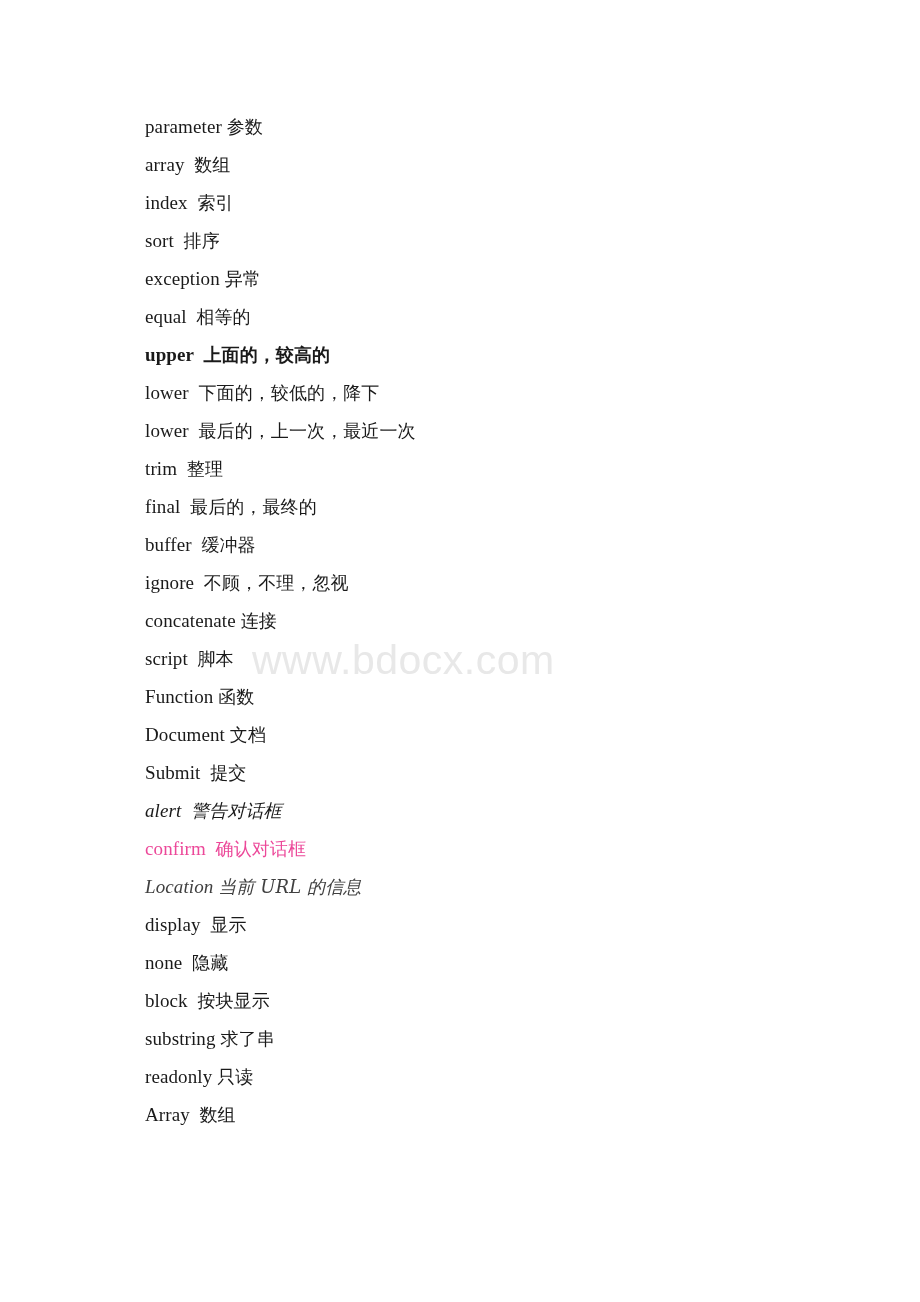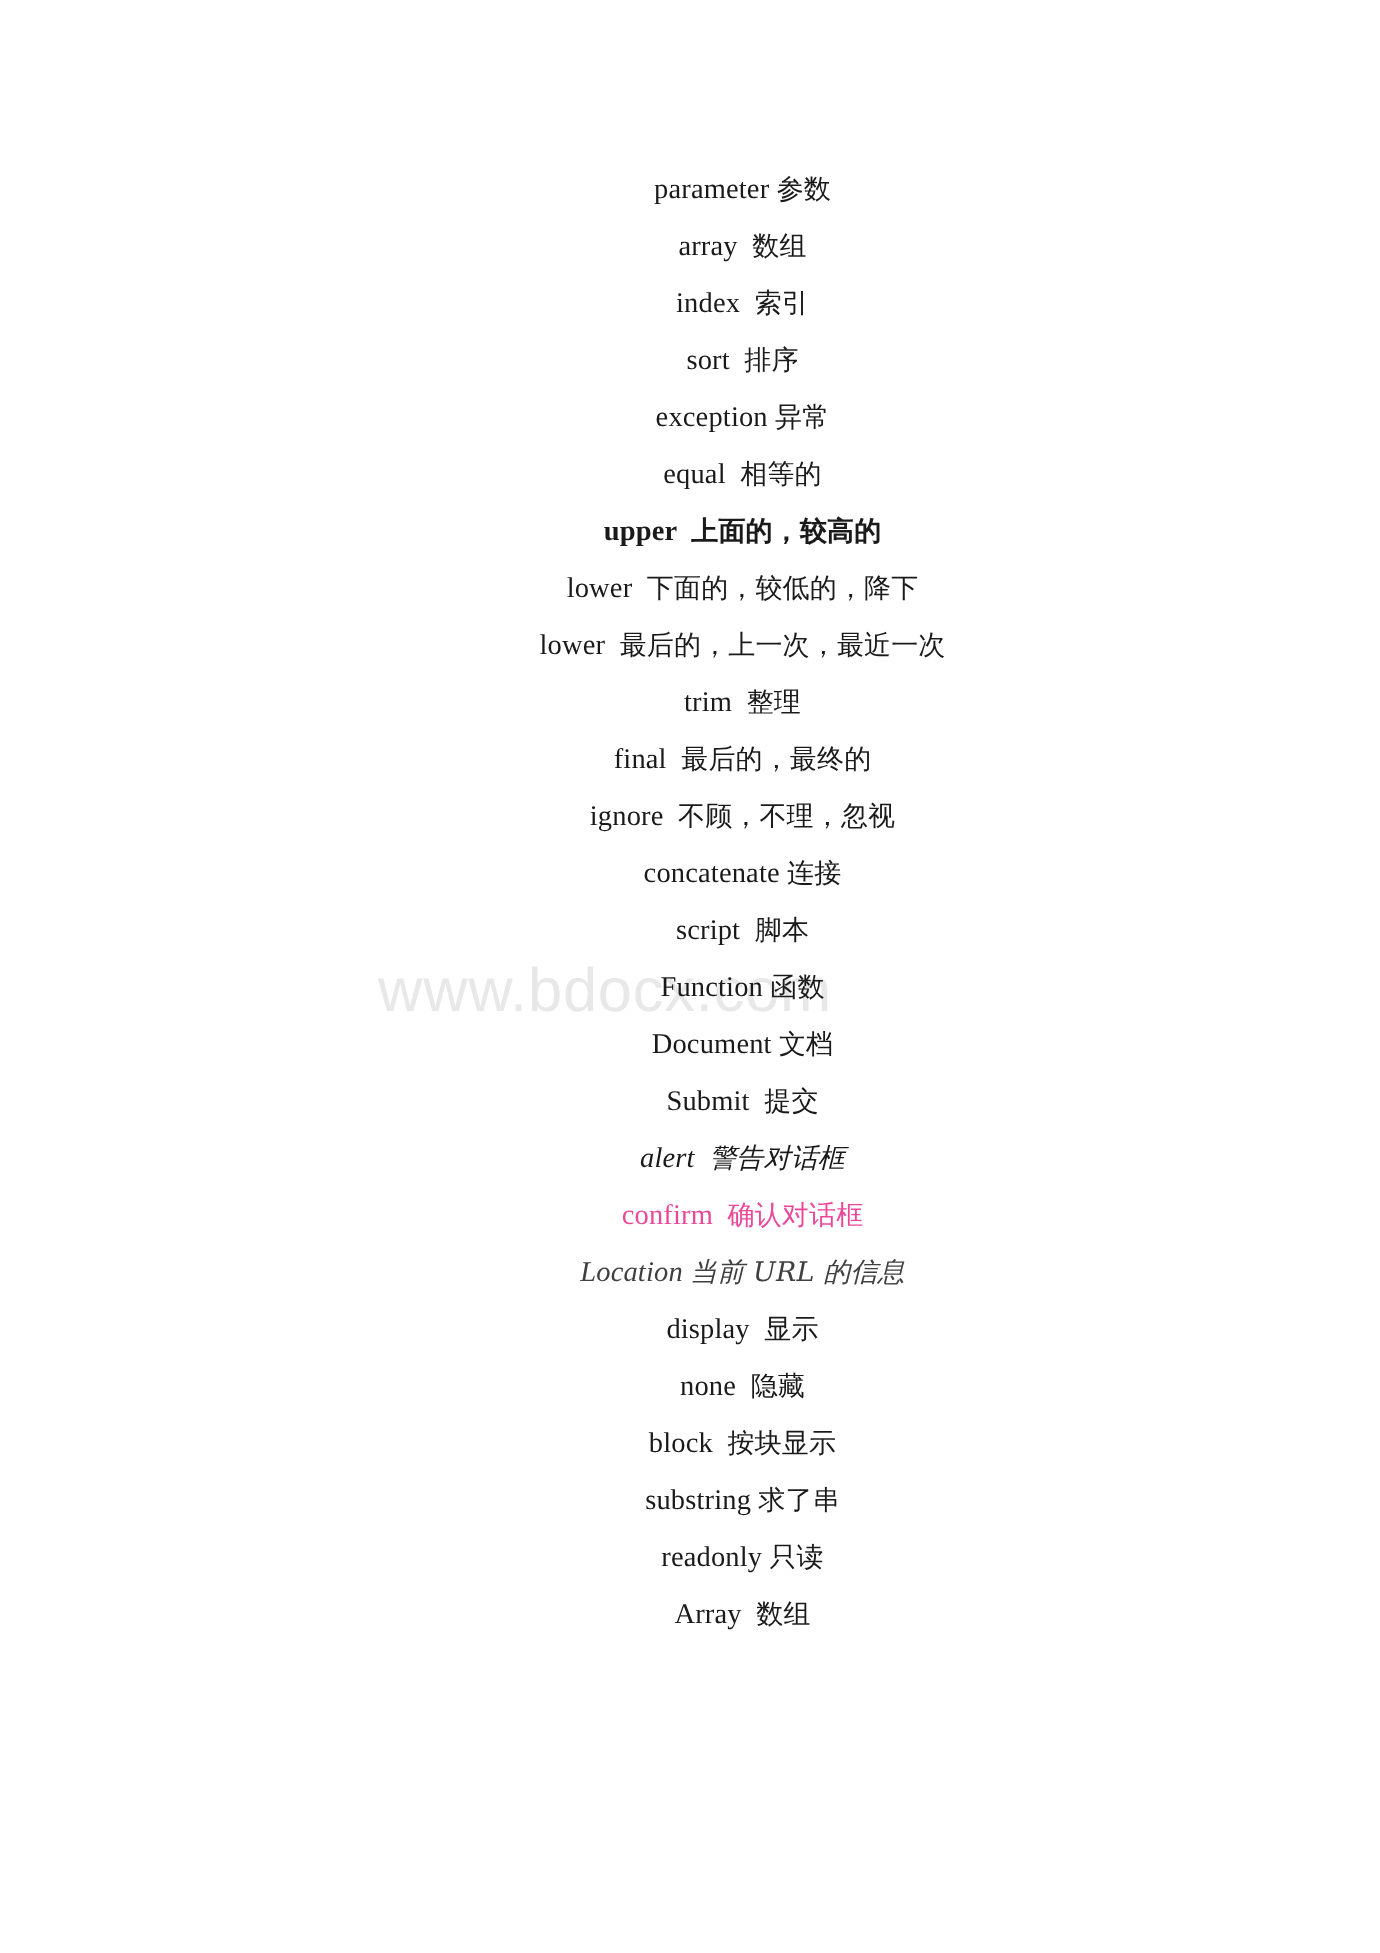--- a/index.html
+++ b/index.html
@@ -41,21 +41,20 @@
     margin-top: 40px;
   }
 
   
   .vocab-list {
     position: absolute;
     left: 145px;
     top: 108px;
     width: 700px;
     z-index: 2;
-    text-align: center;
   }
 
   .vocab-line {
     font-size: 19px;
     line-height: 38px;
     height: 38px;
     color: #1a1a1a;
     white-space: pre;
     letter-spacing: 0.1px;
   }
@@ -81,20 +80,21 @@
       <div class="vocab-line" style="color: rgb(26, 26, 26);"><span class="term">array</span><span>  </span><span class="gloss">数组</span></div>
       <div class="vocab-line" style="color: rgb(26, 26, 26);"><span class="term">index</span><span>  </span><span class="gloss">索引</span></div>
       <div class="vocab-line" style="color: rgb(26, 26, 26);"><span class="term">sort</span><span>  </span><span class="gloss">排序</span></div>
       <div class="vocab-line" style="color: rgb(26, 26, 26);"><span class="term">exception</span><span> </span><span class="gloss">异常</span></div>
       <div class="vocab-line" style="color: rgb(26, 26, 26);"><span class="term">equal</span><span>  </span><span class="gloss">相等的</span></div>
       <div class="vocab-line" style="color: rgb(26, 26, 26); font-weight: bold;"><span class="term">upper</span><span>  </span><span class="gloss">上面的，较高的</span></div>
       <div class="vocab-line" style="color: rgb(26, 26, 26);"><span class="term">lower</span><span>  </span><span class="gloss">下面的，较低的，降下</span></div>
       <div class="vocab-line" style="color: rgb(26, 26, 26);"><span class="term">lower</span><span>  </span><span class="gloss">最后的，上一次，最近一次</span></div>
       <div class="vocab-line" style="color: rgb(26, 26, 26);"><span class="term">trim</span><span>  </span><span class="gloss">整理</span></div>
       <div class="vocab-line" style="color: rgb(26, 26, 26);"><span class="term">final</span><span>  </span><span class="gloss">最后的，最终的</span></div>
+      <div class="vocab-line" style="color: rgb(26, 26, 26);"><span class="term">buffer</span><span>  </span><span class="gloss">缓冲器</span></div>
       <div class="vocab-line" style="color: rgb(26, 26, 26);"><span class="term">ignore</span><span>  </span><span class="gloss">不顾，不理，忽视</span></div>
       <div class="vocab-line" style="color: rgb(26, 26, 26);"><span class="term">concatenate</span><span> </span><span class="gloss">连接</span></div>
       <div class="vocab-line" style="color: rgb(26, 26, 26);"><span class="term">script</span><span>  </span><span class="gloss">脚本</span></div>
       <div class="vocab-line" style="color: rgb(26, 26, 26);"><span class="term">Function</span><span> </span><span class="gloss">函数</span></div>
       <div class="vocab-line" style="color: rgb(26, 26, 26);"><span class="term">Document</span><span> </span><span class="gloss">文档</span></div>
       <div class="vocab-line" style="color: rgb(26, 26, 26);"><span class="term">Submit</span><span>  </span><span class="gloss">提交</span></div>
       <div class="vocab-line" style="color: rgb(26, 26, 26); font-style: italic;"><span class="term">alert</span><span>  </span><span class="gloss">警告对话框</span></div>
       <div class="vocab-line" style="color: #ec4899;"><span class="term">confirm</span><span>  </span><span class="gloss">确认对话框</span></div>
       <div class="vocab-line" style="color: #404040; font-style: italic;"><span class="term">Location</span><span> </span><span class="gloss">当前 URL 的信息</span></div>
       <div class="vocab-line" style="color: rgb(26, 26, 26);"><span class="term">display</span><span>  </span><span class="gloss">显示</span></div>

